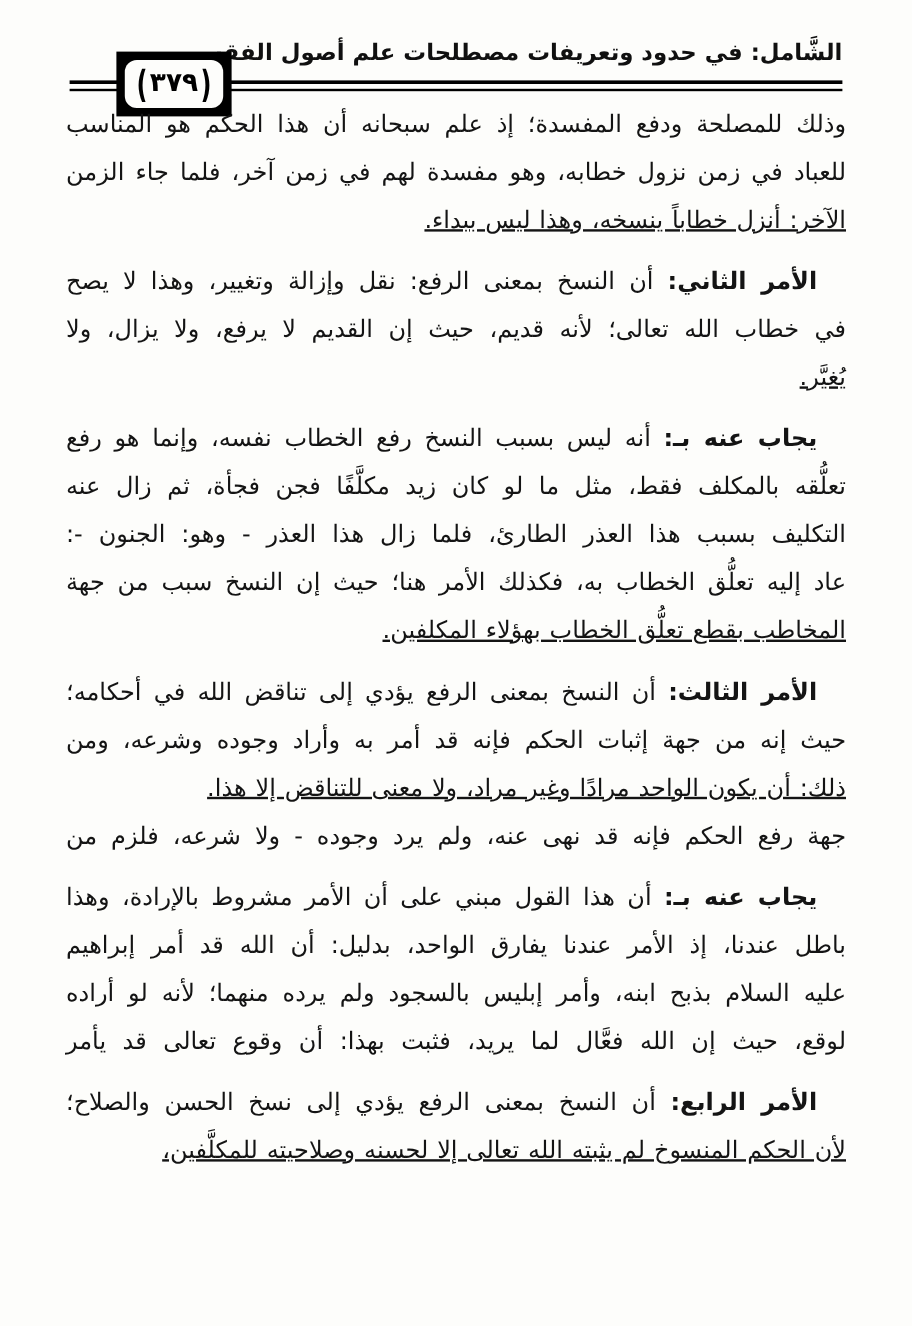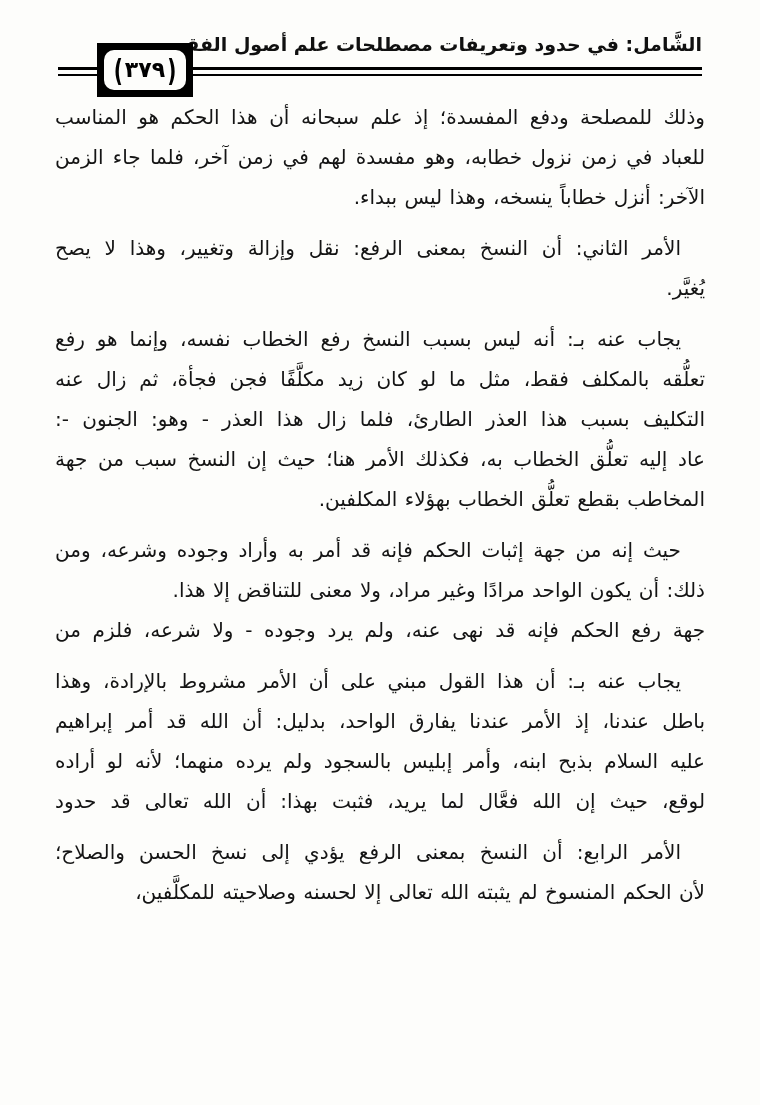--- a/index.html
+++ b/index.html
@@ -44,33 +44,33 @@
     line-height:1;
   }
   .page-no-inner .paren{
     display:inline-block;
     transform:scaleY(1.55);
     font-size:20px;font-weight:bold;
     padding:0 2px;
   }
   
   .body-text{
-    position:absolute;top:97px;right:55px;left:55px;
+    position:absolute;top:83px;right:55px;left:55px;
   }
   .para{margin:0 0 11px 0;}
   .line{
     font-size:20px;
     line-height:40px;
     text-align:justify;
     text-align-last:justify;
     word-spacing:1px;
   }
-  .line.last{text-align-last:right;}
+  .line.last{text-align-last:right;text-decoration:underline;}
   .para.indent .line:first-child{text-indent:24px;}
-  .leadin{font-weight:normal;}
+  .leadin{font-weight:bold;}
 </style>
 </head>
 <body>
 
 <div class="page">
 
   <div class="running-head">الشَّامل: في حدود وتعريفات مصطلحات علم أصول الفقه</div>
 
   <div class="head-rule"></div>
 
@@ -83,39 +83,41 @@
   </div>
 
   <div class="body-text" id="body-text">
       <div class="para">
         <div class="line"><span>وذلك للمصلحة ودفع المفسدة؛ إذ علم سبحانه أن هذا الحكم هو المناسب</span></div>
         <div class="line"><span>للعباد في زمن نزول خطابه، وهو مفسدة لهم في زمن آخر، فلما جاء الزمن</span></div>
         <div class="line last"><span>الآخر: أنزل خطاباً ينسخه، وهذا ليس ببداء.</span></div>
       </div>
       <div class="para indent">
         <div class="line"><span class="leadin">الأمر الثاني:</span> <span>أن النسخ بمعنى الرفع: نقل وإزالة وتغيير، وهذا لا يصح</span></div>
+        <div class="line"><span>في خطاب الله تعالى؛ لأنه قديم، حيث إن القديم لا يرفع، ولا يزال، ولا</span></div>
         <div class="line last"><span>يُغيَّر.</span></div>
       </div>
       <div class="para indent">
         <div class="line"><span class="leadin">يجاب عنه بـ:</span> <span>أنه ليس بسبب النسخ رفع الخطاب نفسه، وإنما هو رفع</span></div>
         <div class="line"><span>تعلُّقه بالمكلف فقط، مثل ما لو كان زيد مكلَّفًا فجن فجأة، ثم زال عنه</span></div>
         <div class="line"><span>التكليف بسبب هذا العذر الطارئ، فلما زال هذا العذر - وهو: الجنون -:</span></div>
         <div class="line"><span>عاد إليه تعلُّق الخطاب به، فكذلك الأمر هنا؛ حيث إن النسخ سبب من جهة</span></div>
         <div class="line last"><span>المخاطب بقطع تعلُّق الخطاب بهؤلاء المكلفين.</span></div>
       </div>
       <div class="para indent">
+        <div class="line"><span class="leadin">الأمر الثالث:</span> <span>أن النسخ بمعنى الرفع يؤدي إلى تناقض الله في أحكامه؛</span></div>
         <div class="line"><span>حيث إنه من جهة إثبات الحكم فإنه قد أمر به وأراد وجوده وشرعه، ومن</span></div>
         <div class="line last"><span>ذلك: أن يكون الواحد مرادًا وغير مراد، ولا معنى للتناقض إلا هذا.</span></div>
         <div class="line"><span>جهة رفع الحكم فإنه قد نهى عنه، ولم يرد وجوده - ولا شرعه، فلزم من</span></div>
       </div>
       <div class="para indent">
         <div class="line"><span class="leadin">يجاب عنه بـ:</span> <span>أن هذا القول مبني على أن الأمر مشروط بالإرادة، وهذا</span></div>
         <div class="line"><span>باطل عندنا، إذ الأمر عندنا يفارق الواحد، بدليل: أن الله قد أمر إبراهيم</span></div>
         <div class="line"><span>عليه السلام بذبح ابنه، وأمر إبليس بالسجود ولم يرده منهما؛ لأنه لو أراده</span></div>
-        <div class="line"><span>لوقع، حيث إن الله فعَّال لما يريد، فثبت بهذا: أن الله تعالى قد حدود</span></div>
+        <div class="line"><span>لوقع، حيث إن الله فعَّال لما يريد، فثبت بهذا: أن وقوع تعالى قد يأمر</span></div>
       </div>
       <div class="para indent">
         <div class="line"><span class="leadin">الأمر الرابع:</span> <span>أن النسخ بمعنى الرفع يؤدي إلى نسخ الحسن والصلاح؛</span></div>
         <div class="line last"><span>لأن الحكم المنسوخ لم يثبته الله تعالى إلا لحسنه وصلاحيته للمكلَّفين،</span></div>
       </div>
     </div>
 
 </div>
 
 </body></html>

